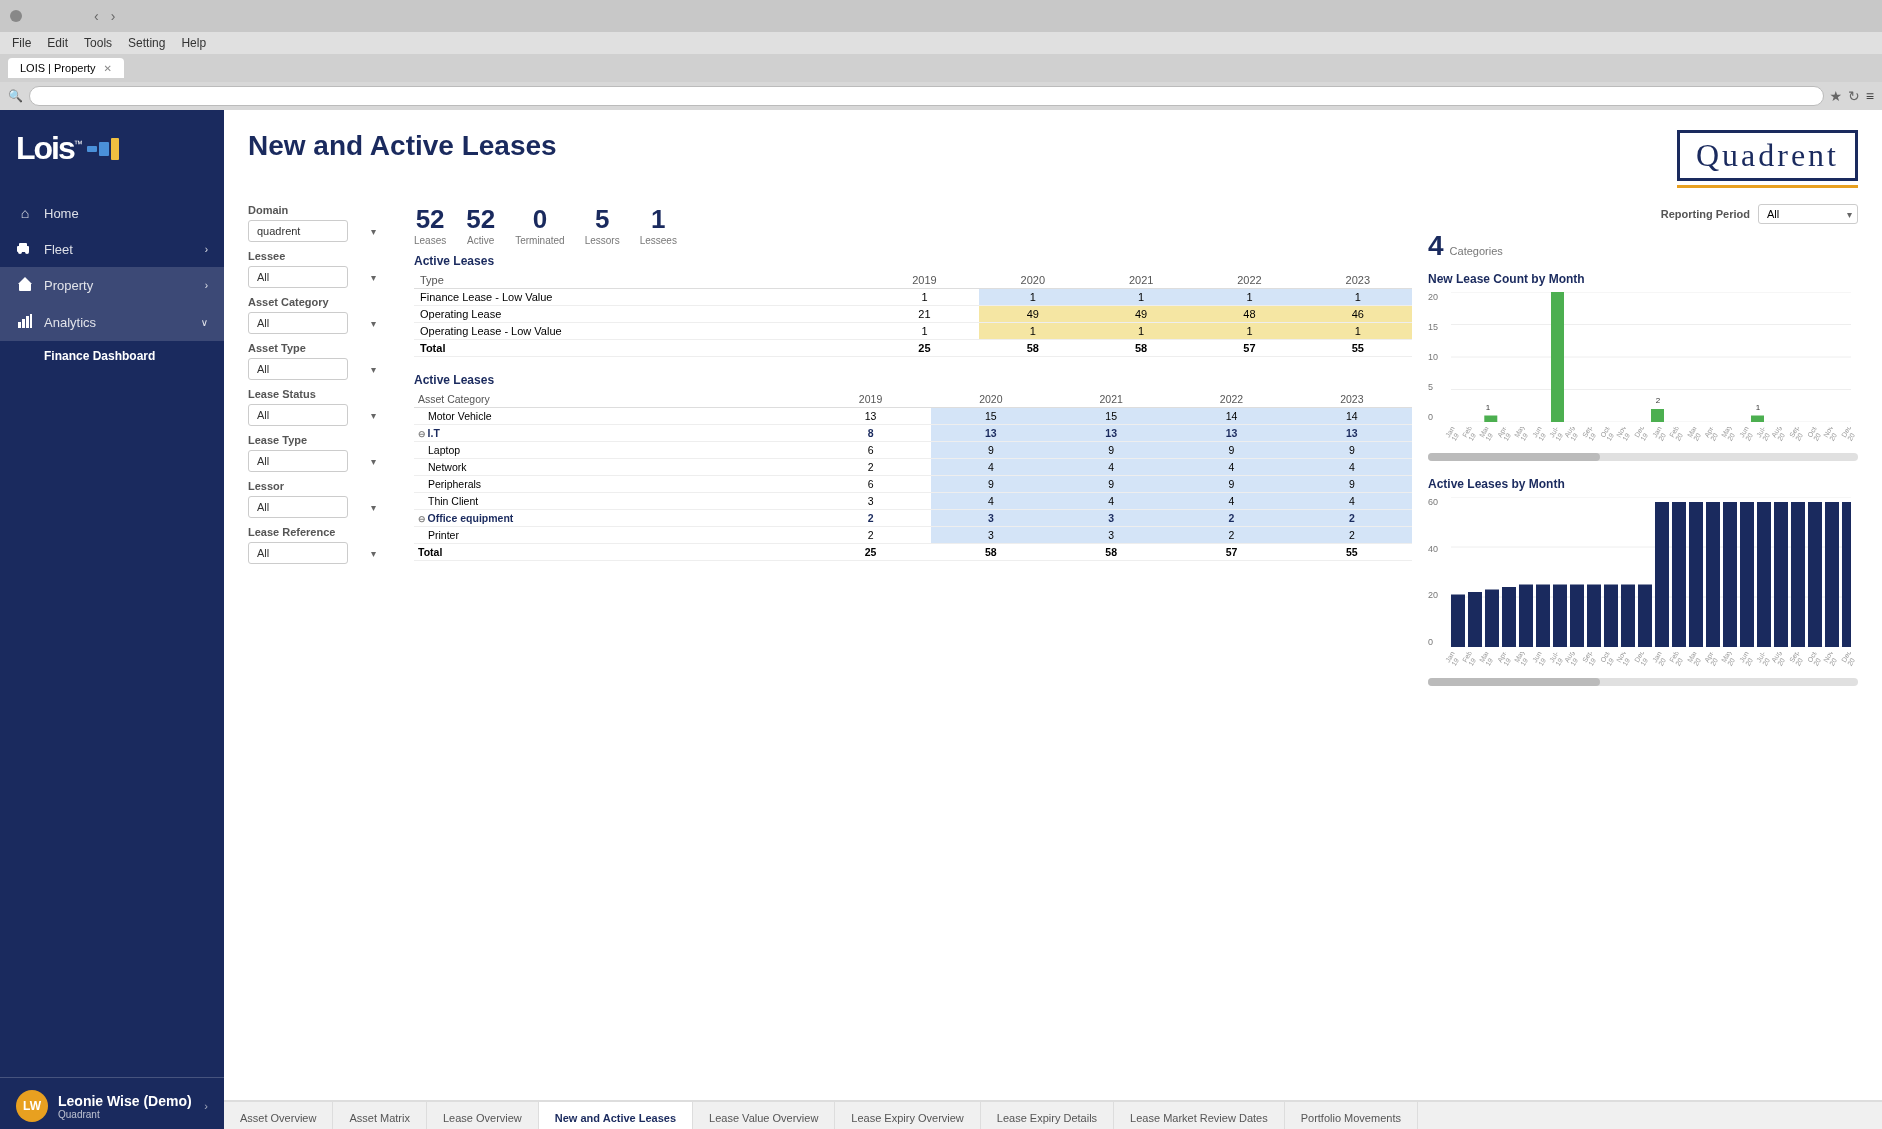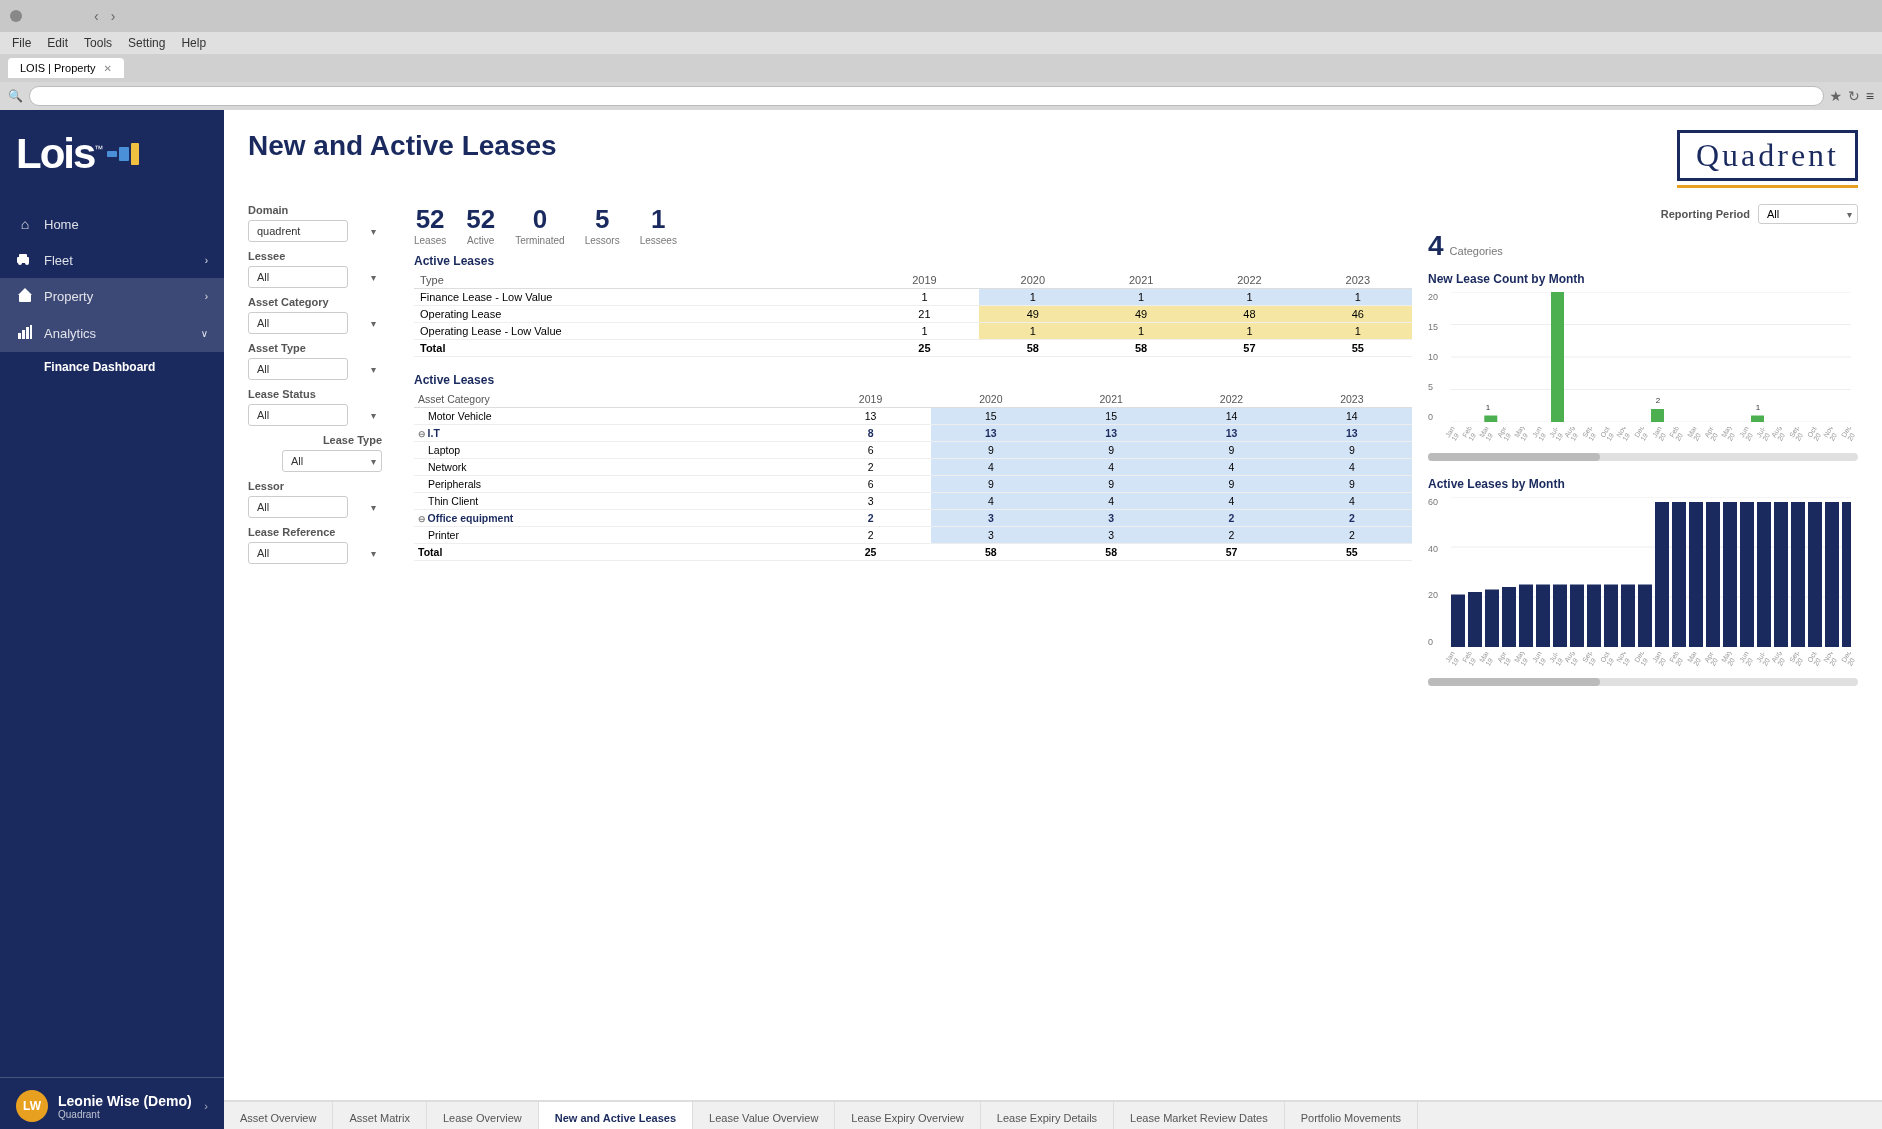--- a/index.html
+++ b/index.html
@@ -123,21 +123,21 @@
     <span style="font-size:14px;color:#666;">↻</span>
     <span style="font-size:14px;color:#444;">≡</span>
   </div>
 </div>
 
 <div class="app-container">
 
   <div class="sidebar">
     <div class="logo-area">
       <div style="display:flex;align-items:center;">
-        <span style="font-size:42px;font-weight:900;color:white;letter-spacing:-2px;">Lois</span>
+        <span style="font-size:32px;font-weight:900;color:white;letter-spacing:-2px;">Lois</span>
         <span style="font-size:9px;color:white;vertical-align:super;margin-top:-10px;">™</span>
         <span style="margin-left:4px;display:flex;align-items:center;">
           <svg width="32" height="22" viewBox="0 0 32 22">
             <rect x="0" y="8" width="10" height="6" fill="#4a90d9" rx="1"></rect>
             <rect x="12" y="4" width="10" height="14" fill="#4a90d9" rx="1"></rect>
             <rect x="24" y="0" width="8" height="22" fill="#f0c040" rx="1"></rect>
           </svg>
         </span>
       </div>
     </div>
@@ -247,21 +247,21 @@
             </div>
           </div>
           <div class="filter-group" style="margin-bottom:8px;">
             <div class="filter-label">Lease Status</div>
             <div class="select-wrapper">
               <select class="filter-select">
                 <option>All</option>
               </select>
             </div>
           </div>
-          <div class="filter-group" style="margin-bottom:8px;align-items:flex-end;">
+          <div class="filter-group" style="margin-bottom:8px;">
             <div class="filter-label">Lease Type</div>
             <div class="select-wrapper">
               <select class="filter-select">
                 <option>All</option>
               </select>
             </div>
           </div>
           <div class="filter-group" style="margin-bottom:8px;">
             <div class="filter-label">Lessor</div>
             <div class="select-wrapper">

